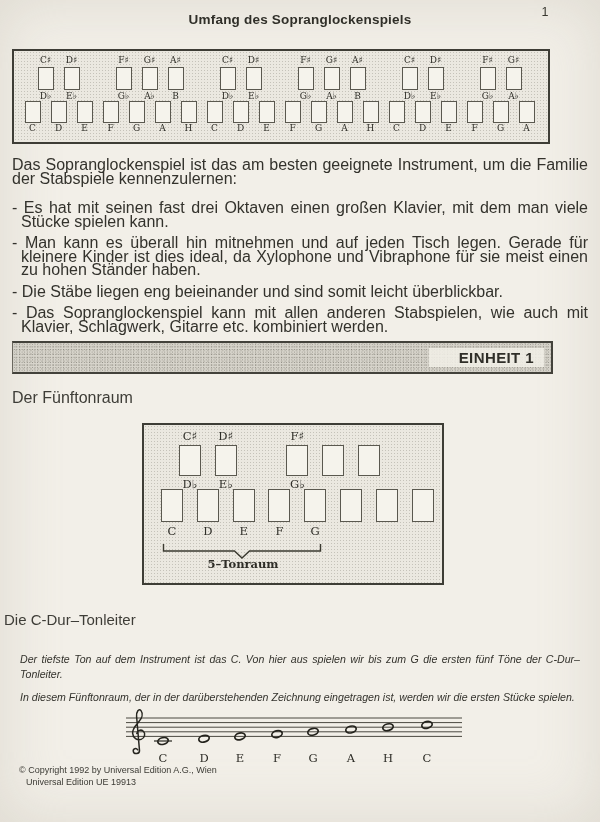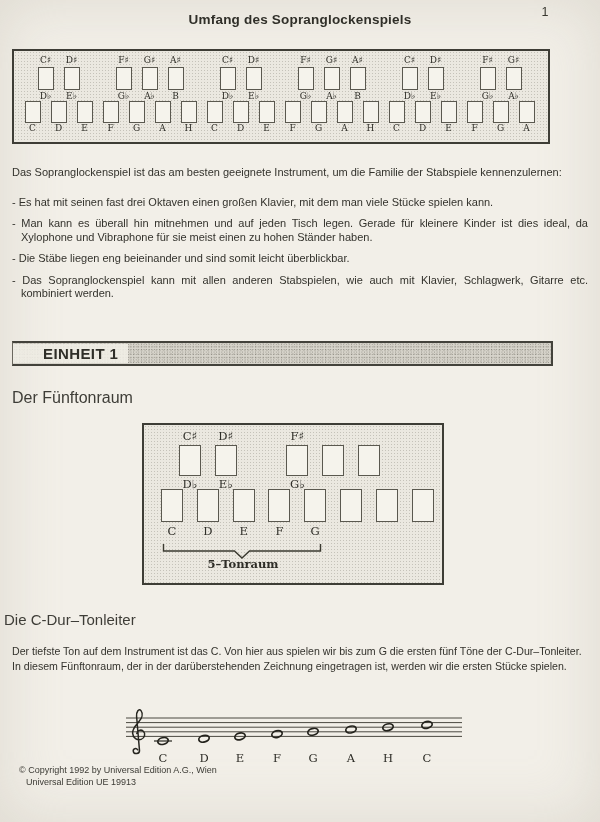--- a/index.html
+++ b/index.html
@@ -16,45 +16,45 @@
            background-size:3px 3px;border:2.5px solid #3e3d36;box-sizing:border-box;}
   #range-diagram{left:12px;top:49px;width:538px;height:95px;}
   #five-diagram{left:142px;top:423px;width:302px;height:162px;}
 
   .bar{position:absolute;background:#f5f3ec;border:1px solid #5a584f;box-sizing:border-box;}
   .bar-label{position:absolute;width:26px;text-align:center;
              font-family:"DejaVu Serif","DejaVu Sans",serif;color:#2e2d27;white-space:nowrap;}
   #range-diagram .bar-label{font-size:9px;}
   #five-diagram .bar-label{font-size:11.5px;}
 
-  .intro{position:absolute;left:12px;top:166px;width:576px;font-size:11px;line-height:13.5px;text-align:justify;}
+  .intro{position:absolute;left:12px;top:158px;width:576px;font-size:16px;line-height:13.5px;text-align:justify;}
   .intro .lead{margin:0 0 16px 0;}
   .bullet{margin:0 0 8px 0;padding-left:9px;text-indent:-9px;}
 
-  .banner{position:absolute;left:12px;top:341px;width:541px;height:25px;box-sizing:border-box;
+  .banner{position:absolute;left:12px;top:341px;width:541px;height:33px;box-sizing:border-box;
           background-color:#d7d4cb;
           background-image:radial-gradient(circle,rgba(74,72,64,.5) .7px,transparent .85px),
                            radial-gradient(circle,rgba(140,136,126,.45) .6px,transparent .8px);
           background-size:2.6px 2.6px,3.7px 3.7px;background-position:0 0,1.3px 1.8px;
           border-top:2px solid #43423b;border-bottom:2px solid #43423b;
           border-left:1px solid #6a675e;border-right:2px solid #43423b;
-          display:flex;align-items:center;}
+          display:flex;align-items:center;justify-content:flex-end;}
   .banner-label{font-size:15px;font-weight:bold;color:#2f2e28;letter-spacing:.4px;
                 background:rgba(242,240,232,.85);padding:1px 10px 1px 30px;margin-right:7px;}
 
   .sec-heading{position:absolute;margin:0;font-weight:400;color:#3e3d37;}
   #h-five{left:12px;top:389px;font-size:16px;}
   #h-scale{left:4px;top:611px;font-size:15px;}
 
   .brace-svg{position:absolute;}
   .brace-label{position:absolute;font-family:"DejaVu Serif","DejaVu Sans",serif;font-weight:bold;
                font-size:11.5px;text-align:center;color:#2e2d27;}
 
   .scale-text{position:absolute;left:12px;top:644px;width:576px;font-size:10.6px;line-height:15px;text-align:justify;}
-  .scale-text p{margin:0;}
+  .scale-text p{margin:8px;font-style:italic;}
 
   #staff{position:absolute;left:110px;top:703px;}
 
   .footer{position:absolute;left:19px;top:765px;font-size:9px;line-height:11.5px;color:#3c3b35;}
   .footer .l2{margin-left:7px;}
 </style>
 </head>
 <body>
 
 <div class="page">

